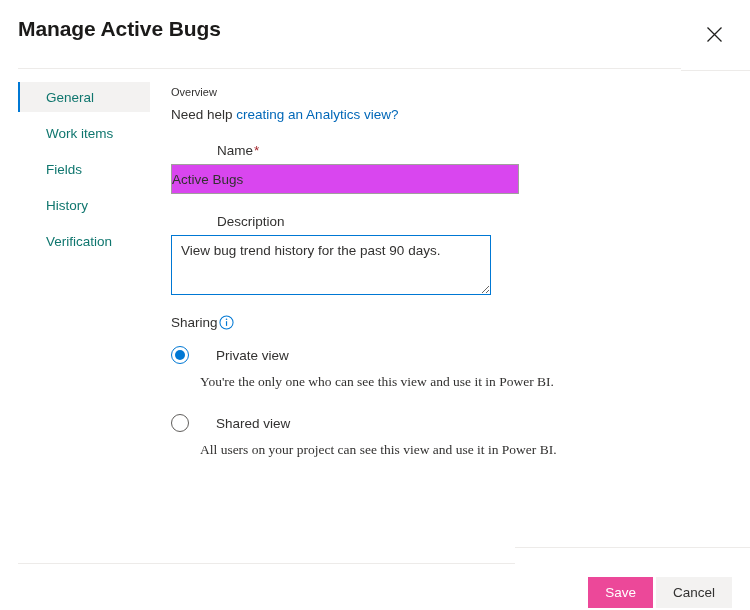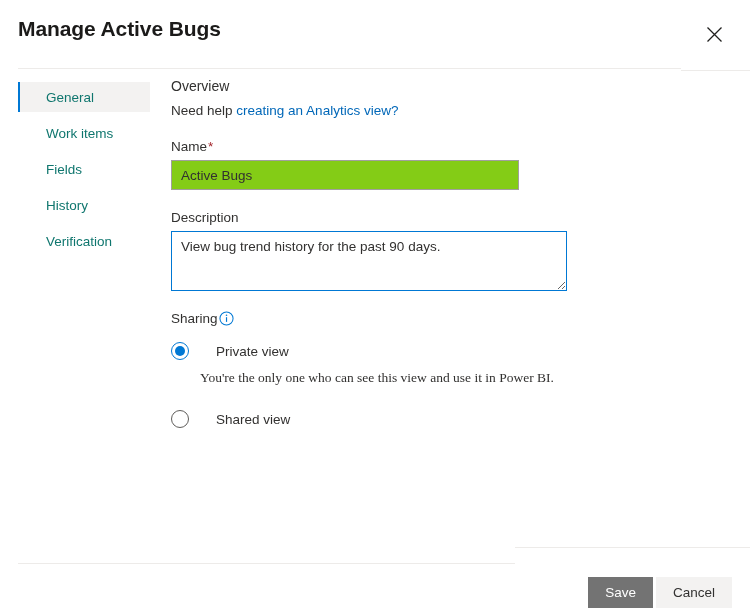--- a/index.html
+++ b/index.html
@@ -112,65 +112,66 @@
   }
 
   
   .content {
     position: absolute;
     left: 171px;
     top: 0;
     width: 560px;
   }
   .section-heading {
-    font-size: 14px;
-    color: #323130;
-    margin: 0 0 9px 0;
+    font-size: 11px;
+    color: #323130;
+    margin: 8px 0 9px 0;
     font-weight: 400;
   }
   .help-line {
     font-size: 13.5px;
     color: #323130;
     margin-bottom: 21px;
   }
   .help-link {
     color: #0067b8;
     text-decoration: none;
     cursor: pointer;
   }
 
   .field-label {
     font-size: 13.5px;
     color: #323130;
     margin-bottom: 6px;
     display: block;
+    margin-left: 46px;
   }
   .req-star {
     color: #a4262c;
     font-size: 13.5px;
     margin-left: 1px;
   }
 
   .name-input {
     width: 348px;
     height: 30px;
     border: 1px solid #a19f9d;
-    background: #84cc16;
+    background: #d946ef;
     font-family: "Liberation Sans", sans-serif;
     font-size: 13.5px;
     color: #323130;
-    padding: 0 9px;
+    padding: 0 0;
     outline: none;
     display: block;
   }
 
   .field-group { margin-bottom: 20px; }
 
   .desc-textarea {
-    width: 396px;
+    width: 320px;
     height: 60px;
     border: 1px solid #0078d4;
     background: #ffffff;
     font-family: "Liberation Sans", sans-serif;
     font-size: 13.5px;
     color: #323130;
     padding: 6px 9px;
     outline: none;
     resize: both;
     display: block;
@@ -273,21 +274,21 @@
     font-size: 13.5px;
     cursor: pointer;
     padding: 0 16px;
     line-height: 29px;
     text-align: center;
   }
   .btn-save {
     right: 97px;
     top: 14px;
     min-width: 57px;
-    background: #737373;
+    background: #ec4899;
     color: #ffffff;
   }
   .btn-cancel {
     right: 18px;
     top: 14px;
     min-width: 70px;
     background: #f3f2f1;
     color: #323130;
     margin-left: 48px;
   }
@@ -362,20 +363,21 @@
     <div class="radio-row">
       <span class="radio-outer checked"></span>
       <span class="radio-text">Private view</span>
     </div>
     <div class="radio-desc">You're the only one who can see this view and use it in Power BI.</div>
 
     <div class="radio-row">
       <span class="radio-outer"></span>
       <span class="radio-text">Shared view</span>
     </div>
+    <div class="radio-desc">All users on your project can see this view and use it in Power BI.</div>
 
   </div>
 </div>
 
 <div class="ftr-divider-right"></div>
 <div class="ftr-divider-left"></div>
 <div class="footer">
   <button class="btn btn-save">Save</button>
   <button class="btn btn-cancel">Cancel</button>
 </div>

